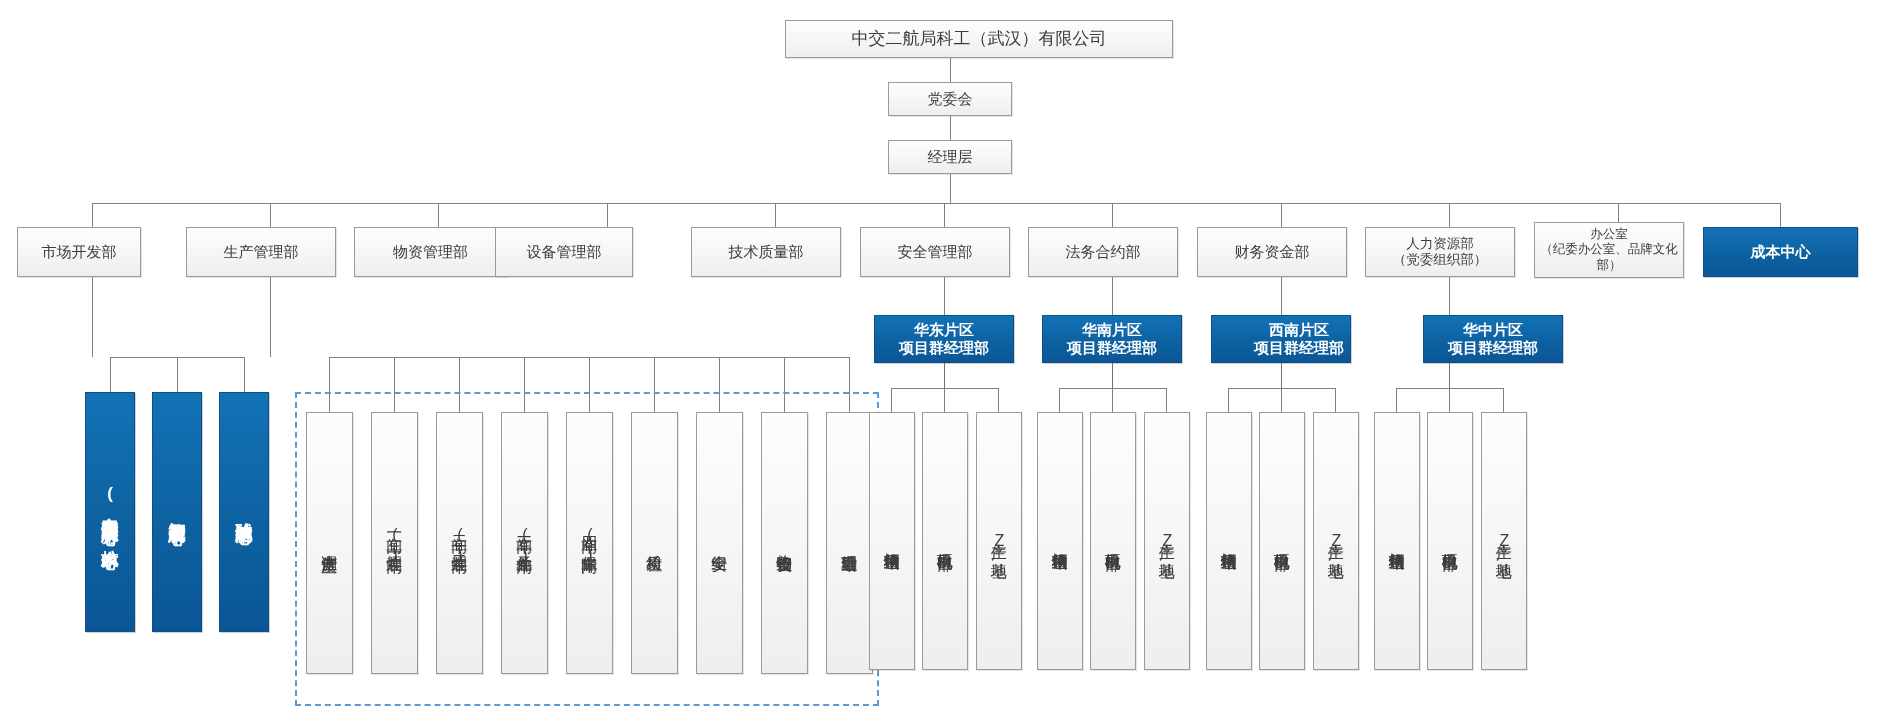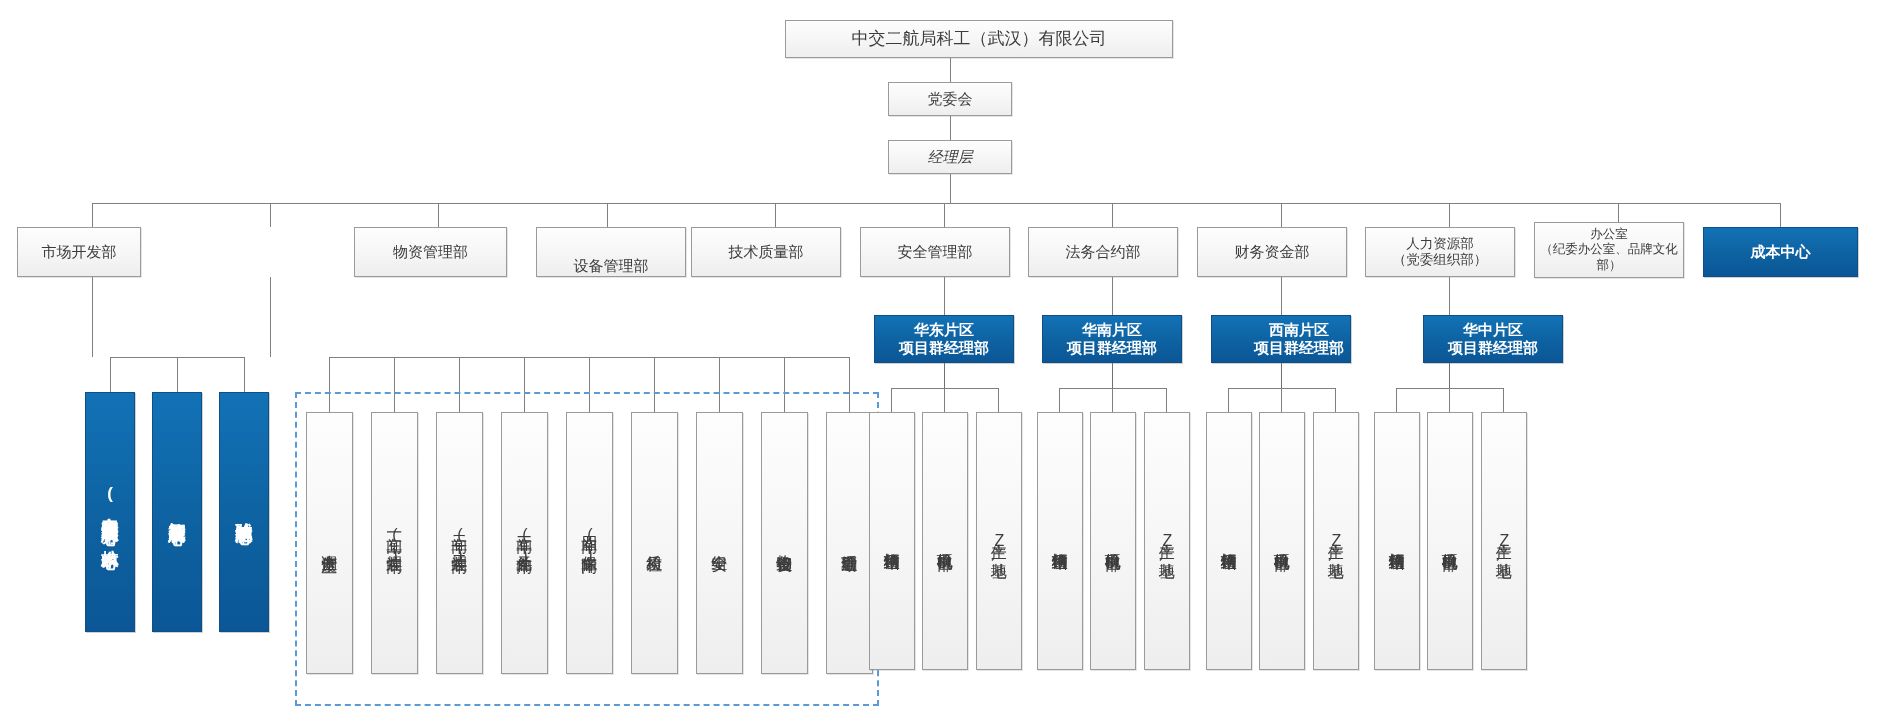--- a/index.html
+++ b/index.html
@@ -93,21 +93,21 @@
   </div>
 
   <div class="ln v" style="left:950px;top:58px;height:24px;"></div>
 
   <div class="node lvl2" style="left:888px;top:82px;width:124px;height:34px;">
     <span class="txt">党委会</span>
   </div>
 
   <div class="ln v" style="left:950px;top:116px;height:24px;"></div>
 
-  <div class="node lvl2" style="left:888px;top:140px;width:124px;height:34px;font-style:italic;">
+  <div class="node lvl2" style="left:888px;top:140px;width:124px;height:34px;">
     <span class="txt">经理层</span>
   </div>
 
   <div class="ln v" style="left:950px;top:174px;height:29px;"></div>
   <div class="ln h" style="left:92px;top:203px;width:1688px;"></div>
 
   <div class="ln v" style="left:92px;top:203px;height:24px;"></div>
   <div class="ln v" style="left:270px;top:203px;height:24px;"></div>
   <div class="ln v" style="left:438px;top:203px;height:24px;"></div>
   <div class="ln v" style="left:607px;top:203px;height:24px;"></div>
@@ -115,24 +115,27 @@
   <div class="ln v" style="left:944px;top:203px;height:24px;"></div>
   <div class="ln v" style="left:1112px;top:203px;height:24px;"></div>
   <div class="ln v" style="left:1281px;top:203px;height:24px;"></div>
   <div class="ln v" style="left:1449px;top:203px;height:24px;"></div>
   <div class="ln v" style="left:1618px;top:203px;height:24px;"></div>
   <div class="ln v" style="left:1780px;top:203px;height:24px;"></div>
 
   <div class="node dept" style="left:17px;top:227px;width:124px;height:50px;">
     <span class="txt">市场开发部</span>
   </div>
+  <div class="node dept" style="left:186px;top:227px;width:150px;height:50px;">
+    <span class="txt">生产管理部</span>
+  </div>
   <div class="node dept" style="left:354px;top:227px;width:153px;height:50px;">
     <span class="txt">物资管理部</span>
   </div>
-  <div class="node dept" style="left:536px;top:227px;width:150px;height:50px;align-items:flex-end;">
+  <div class="node dept" style="left:495px;top:227px;width:138px;height:50px;">
     <span class="txt">设备管理部</span>
   </div>
   <div class="node dept" style="left:691px;top:227px;width:150px;height:50px;">
     <span class="txt">技术质量部</span>
   </div>
   <div class="node dept" style="left:860px;top:227px;width:150px;height:50px;">
     <span class="txt">安全管理部</span>
   </div>
   <div class="node dept" style="left:1028px;top:227px;width:150px;height:50px;">
     <span class="txt">法务合约部</span>

